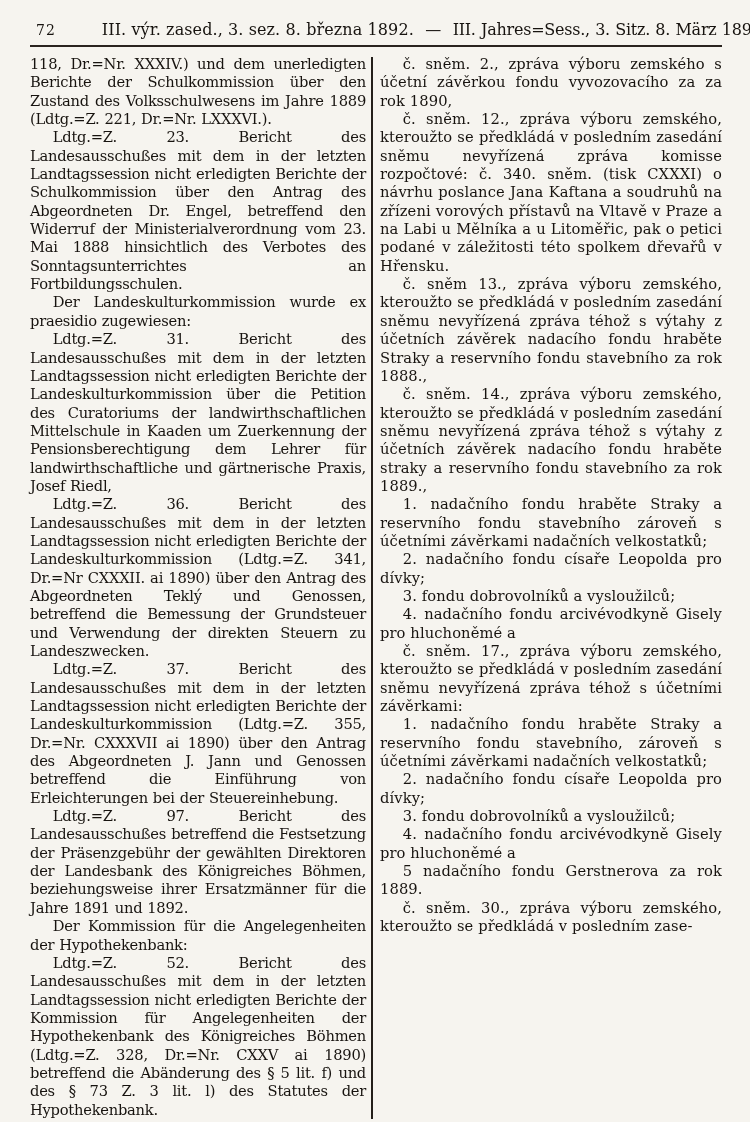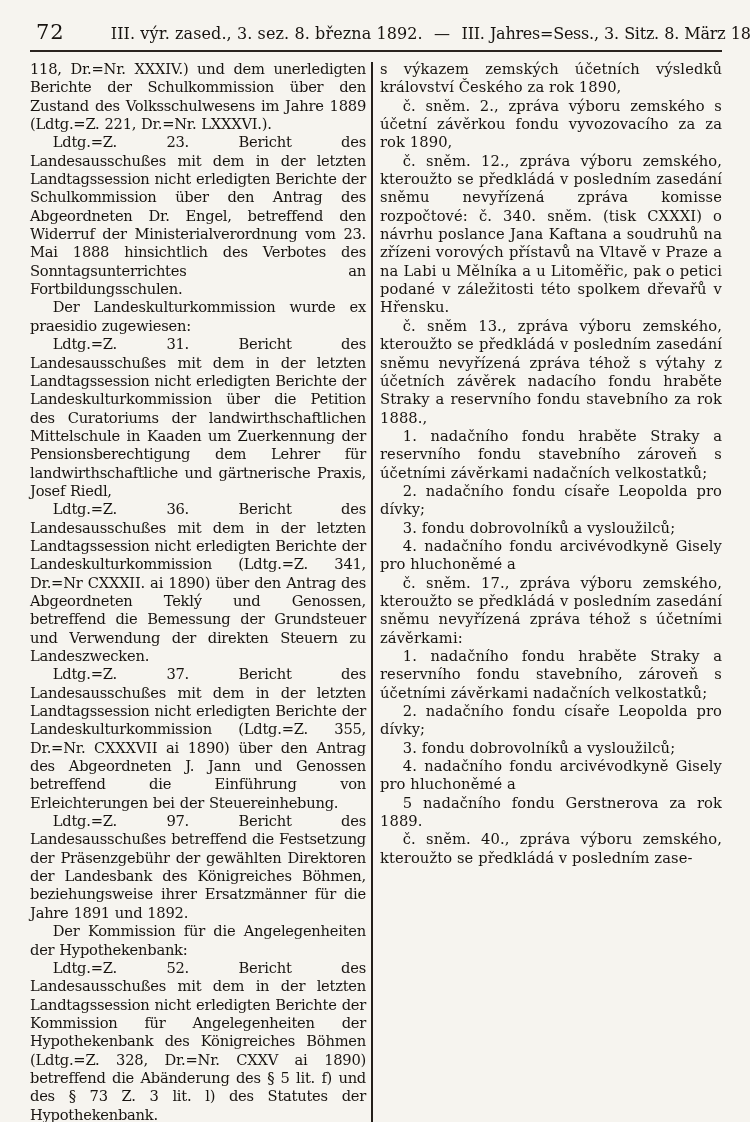--- a/index.html
+++ b/index.html
@@ -19,21 +19,21 @@
     padding: 18px 28px 0 30px;
   }
   
   .header-row {
     display: flex;
     align-items: baseline;
     font-size: 16px;
     padding: 2px 2px 6px 6px;
   }
   .page-number {
-    font-size: 21px;
+    font-size: 14px;
     margin-right: 46px;
     letter-spacing: 1px;
   }
   .header-title {
     flex: 1;
     white-space: nowrap;
     letter-spacing: 0.2px;
   }
   .header-title .sep { padding: 0 6px; }
   .header-rule {
@@ -95,31 +95,31 @@
         <p class="para de ind">Der Landeskulturkommission wurde ex praesidio zugewiesen:</p>
         <p class="para de ind">Ldtg.=Z. 31. Bericht des Landesausschußes mit dem in der letzten Landtagssession nicht erledigten Berichte der Landeskulturkommission über die Petition des Curatoriums der landwirthschaftlichen Mittelschule in Kaaden um Zuerkennung der Pensionsberechtigung dem Lehrer für landwirthschaftliche und gärtnerische Praxis, Josef Riedl,</p>
         <p class="para de ind">Ldtg.=Z. 36. Bericht des Landesausschußes mit dem in der letzten Landtagssession nicht erledigten Berichte der Landeskulturkommission (Ldtg.=Z. 341, Dr.=Nr CXXXII. ai 1890) über den Antrag des Abgeordneten Teklý und Genossen, betreffend die Bemessung der Grundsteuer und Verwendung der direkten Steuern zu Landeszwecken.</p>
         <p class="para de ind">Ldtg.=Z. 37. Bericht des Landesausschußes mit dem in der letzten Landtagssession nicht erledigten Berichte der Landeskulturkommission (Ldtg.=Z. 355, Dr.=Nr. CXXXVII ai 1890) über den Antrag des Abgeordneten J. Jann und Genossen betreffend die Einführung von Erleichterungen bei der Steuereinhebung.</p>
         <p class="para de ind">Ldtg.=Z. 97. Bericht des Landesausschußes betreffend die Festsetzung der Präsenzgebühr der gewählten Direktoren der Landesbank des Königreiches Böhmen, beziehungsweise ihrer Ersatzmänner für die Jahre 1891 und 1892.</p>
         <p class="para de ind">Der Kommission für die Angelegenheiten der Hypothekenbank:</p>
         <p class="para de ind">Ldtg.=Z. 52. Bericht des Landesausschußes mit dem in der letzten Landtagssession nicht erledigten Berichte der Kommission für Angelegenheiten der Hypothekenbank des Königreiches Böhmen (Ldtg.=Z. 328, Dr.=Nr. CXXV ai 1890) betreffend die Abänderung des § 5 lit. f) und des § 73 Z. 3 lit. l) des Statutes der Hypothekenbank.</p>
       </section>
     <div class="col-divider"></div>
     <section class="col right" id="col-right">
-        <p class="para cs">s výkazem zemských účetních výsledků království Českého za rok 1890,</p>
         <p class="para cs ind">č. sněm. 2., zpráva výboru zemského s účetní závěrkou fondu vyvozovacího za za rok 1890,</p>
         <p class="para cs ind">č. sněm. 12., zpráva výboru zemského, kteroužto se předkládá v posledním zasedání sněmu nevyřízená zpráva komisse rozpočtové: č. 340. sněm. (tisk CXXXI) o návrhu poslance Jana Kaftana a soudruhů na zřízeni vorových přístavů na Vltavě v Praze a na Labi u Mělníka a u Litoměřic, pak o petici podané v záležitosti této spolkem dřevařů v Hřensku.</p>
         <p class="para cs ind">č. sněm 13., zpráva výboru zemského, kteroužto se předkládá v posledním zasedání sněmu nevyřízená zpráva téhož s výtahy z účetních závěrek nadacího fondu hraběte Straky a reservního fondu stavebního za rok 1888.,</p>
+        <p class="para cs ind">č. sněm. 14., zpráva výboru zemského, kteroužto se předkládá v posledním zasedání sněmu nevyřízená zpráva téhož s výtahy z účetních závěrek nadacího fondu hraběte straky a reservního fondu stavebního za rok 1889.,</p>
         <p class="para cs ind">1. nadačního fondu hraběte Straky a reservního fondu stavebního zároveň s účetními závěrkami nadačních velkostatků;</p>
         <p class="para cs ind">2. nadačního fondu císaře Leopolda pro dívky;</p>
         <p class="para cs ind">3. fondu dobrovolníků a vysloužilců;</p>
         <p class="para cs ind">4. nadačního fondu arcivévodkyně Gisely pro hluchoněmé a</p>
         <p class="para cs ind">č. sněm. 17., zpráva výboru zemského, kteroužto se předkládá v posledním zasedání sněmu nevyřízená zpráva téhož s účetními závěrkami:</p>
         <p class="para cs ind">1. nadačního fondu hraběte Straky a reservního fondu stavebního, zároveň s účetními závěrkami nadačních velkostatků;</p>
         <p class="para cs ind">2. nadačního fondu císaře Leopolda pro dívky;</p>
         <p class="para cs ind">3. fondu dobrovolníků a vysloužilců;</p>
         <p class="para cs ind">4. nadačního fondu arcivévodkyně Gisely pro hluchoněmé a</p>
         <p class="para cs ind">5 nadačního fondu Gerstnerova za rok 1889.</p>
-        <p class="para cs ind">č. sněm. 40., zpráva výboru zemského, kteroužto se předkládá v posledním zase-</p>
+        <p class="para cs ind">č. sněm. 30., zpráva výboru zemského, kteroužto se předkládá v posledním zase-</p>
       </section>
   </main>
 
 </div>
 
 </body></html>

